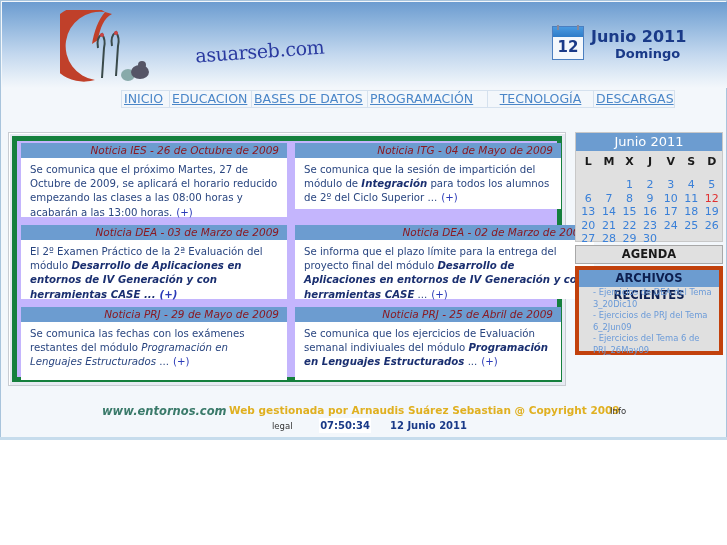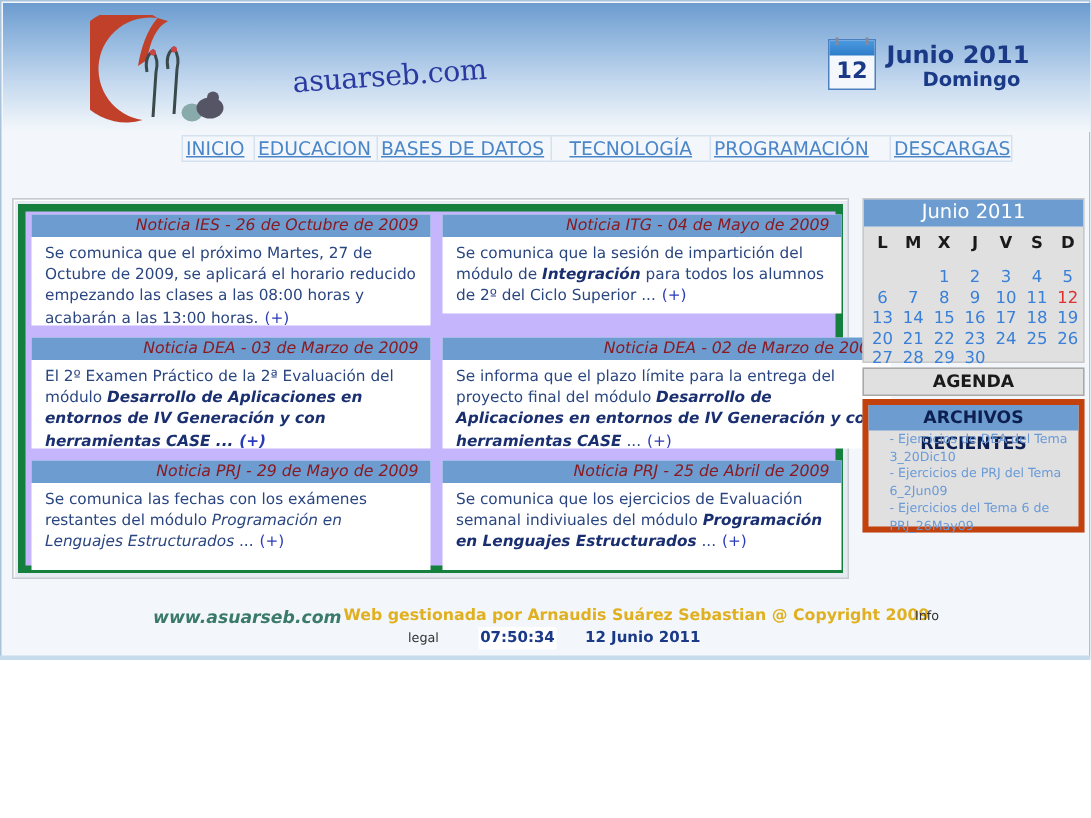--- a/index.html
+++ b/index.html
@@ -171,22 +171,22 @@
       </div>
       <div class="date-month">Junio 2011</div>
       <div class="date-day">Domingo</div>
     </div>
   </div>
 
   <div class="nav">
     <a class="nav-item" style="width:48px">INICIO</a>
     <a class="nav-item" style="width:82px">EDUCACION</a>
     <a class="nav-item" style="width:116px">BASES DE DATOS</a>
+    <a class="nav-item" style="width:120px">PROGRAMACIÓN</a>
     <a class="nav-item" style="width:106px;text-align:center">TECNOLOGÍA</a>
-    <a class="nav-item" style="width:120px">PROGRAMACIÓN</a>
     <a class="nav-item" style="width:80px">DESCARGAS</a>
   </div>
 
   <div class="news-panel">
     <div class="news-inner">
 
       <div class="news-card" style="left:4px;top:2px;width:266px;height:74px">
         <div class="news-head">Noticia IES - 26 de Octubre de 2009</div>
         <div class="news-body">
           <span>Se comunica que el próximo Martes, 27 de Octubre de 2009, se aplicará el horario reducido empezando las clases a las 08:00 horas y acabarán a las 13:00 horas.</span><a class="more">(+)</a>
@@ -281,20 +281,20 @@
     <div class="agenda">AGENDA</div>
 
     <div class="archives">
       <div class="archives-title">ARCHIVOS RECIENTES</div>
       <a class="archive-link">- Ejercicios de DEA del Tema 3_20Dic10</a>
       <a class="archive-link">- Ejercicios de PRJ del Tema 6_2Jun09</a>
       <a class="archive-link">- Ejercicios del Tema 6 de PRJ_26May09</a>
     </div>
   </div>
 
-  <div class="footer-site">www.asuarseb.com</div>
+  <div class="footer-site">www.entornos.com</div>
   <div class="footer-credit">Web gestionada por Arnaudis Suárez Sebastian @ Copyright 2009</div>
   <a class="footer-info">Info</a>
   <a class="footer-legal">legal</a>
   <div class="footer-time">07:50:34</div>
   <div class="footer-date">12 Junio 2011</div>
 </div>
 <div class="page-bottom-bar"></div>
 
 </body></html>

